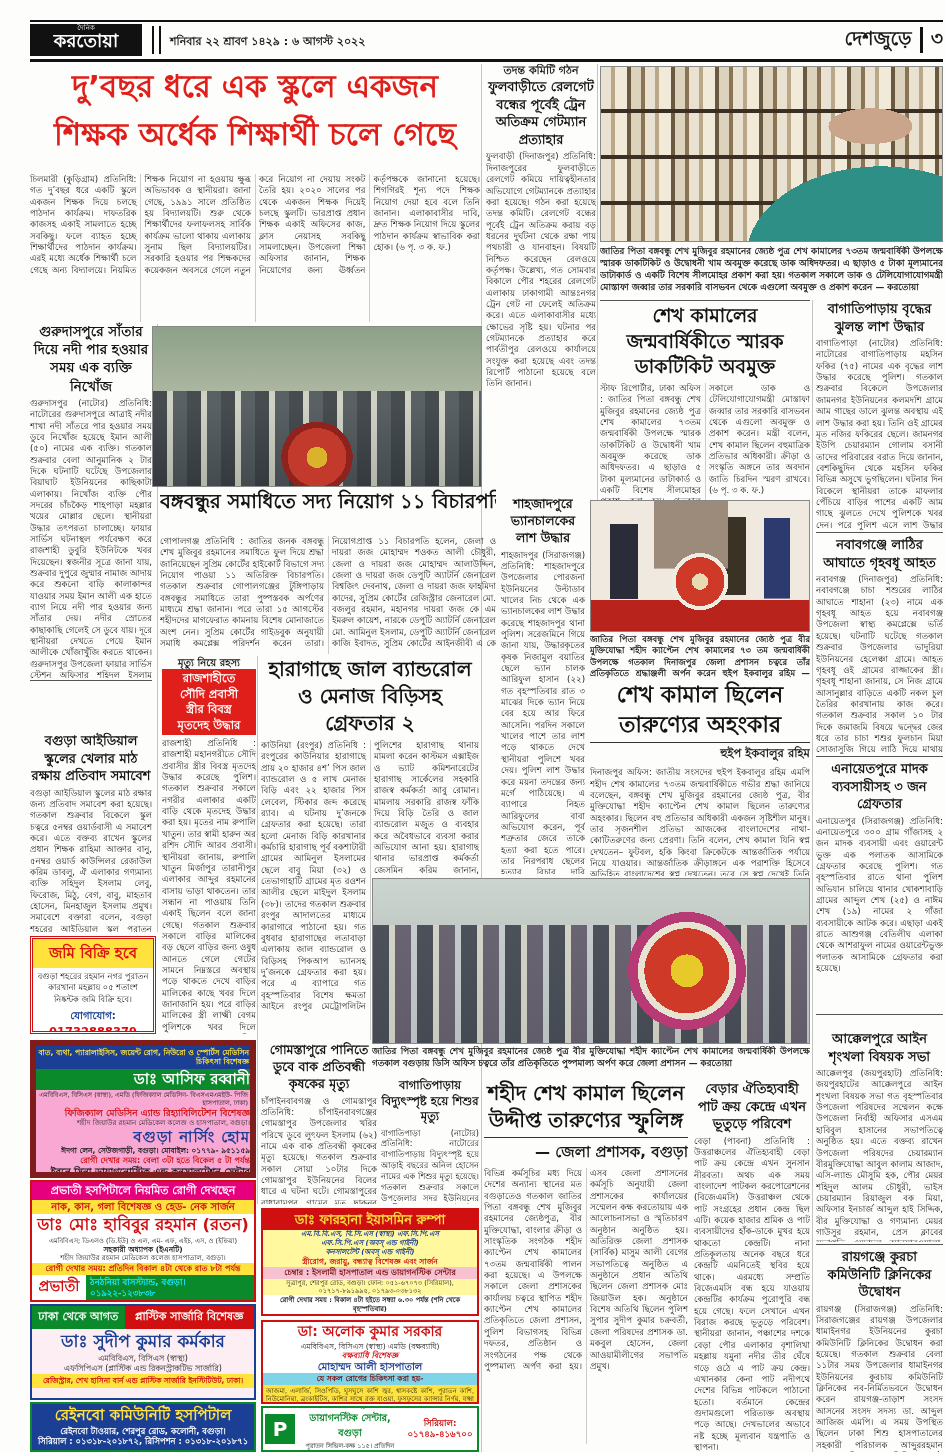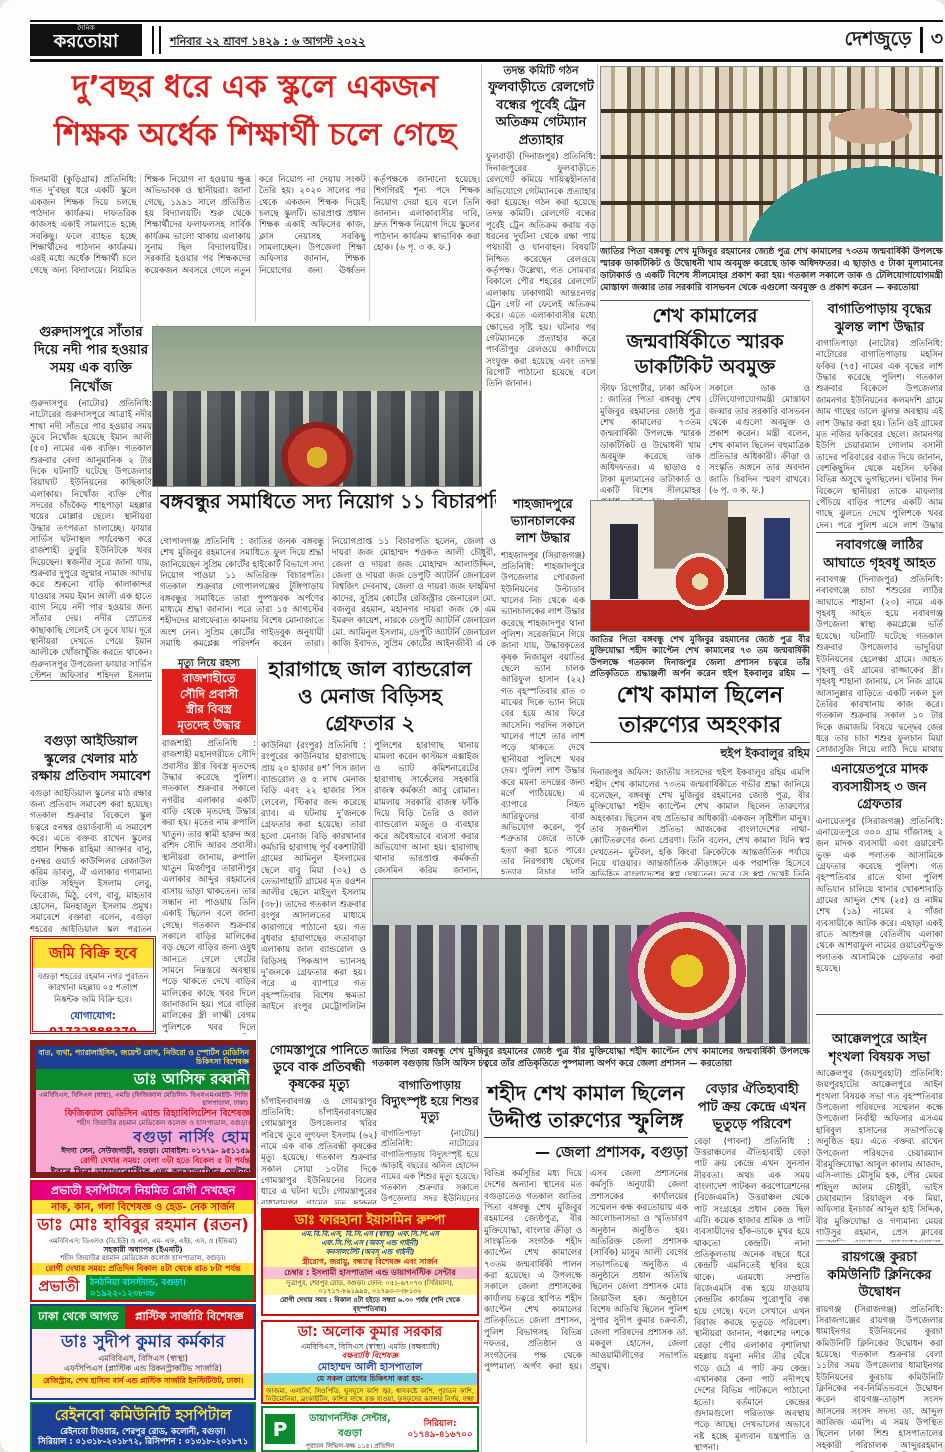--- a/index.html
+++ b/index.html
@@ -1,25 +1,25 @@
 <!DOCTYPE html>
 <html><head>
 <meta charset="utf-8">
 <style>
   html,body{margin:0;padding:0;background:#e8e8e4;}
   .page{position:relative;width:945px;height:1452px;background:#fdfdfb;margin:0 auto;
-        font-family:"DejaVu Sans","Liberation Sans",sans-serif;color:#1b1b1b;overflow:hidden;border-radius:12px;}
+        font-family:"DejaVu Sans","Liberation Sans",sans-serif;color:#1b1b1b;overflow:hidden;}
   
   .masthead{position:absolute;left:30px;top:24px;width:913px;height:34px;}
   .brandbox{position:absolute;left:0;top:0;width:112px;height:32px;background:#111;color:#fff;
             text-align:center;line-height:1;padding-top:1px;box-sizing:border-box;}
   .brandbox .b-top{font-size:7px;display:block;}
   .brandbox .b-main{font-size:18px;font-weight:bold;display:block;}
   .mast-div{position:absolute;left:122px;top:2px;height:28px;width:5px;border-left:2px solid #111;border-right:2px solid #111;}
-  .dateline{position:absolute;left:140px;top:9px;font-size:11px;font-weight:bold;text-decoration:underline;}
+  .dateline{position:absolute;left:140px;top:9px;font-size:11px;font-weight:bold;}
   .section-wrap{position:absolute;right:0;top:0;display:flex;align-items:center;gap:8px;}
   .section-name{font-size:19px;font-weight:bold;}
   .section-bar{width:3px;height:26px;background:#111;}
   .page-num{font-size:19px;font-weight:bold;}
   .mast-rule{position:absolute;left:30px;top:59px;width:913px;height:3px;background:#111;}
   .top-rule{position:absolute;left:30px;top:20px;width:913px;height:2px;background:#111;}
 
   .art{position:absolute;overflow:hidden;box-sizing:border-box;}
   .hl{font-weight:bold;text-align:center;line-height:1.35;color:#141414;margin:0 0 3px 0;}
   .hl-red{color:#e01f1a;}

